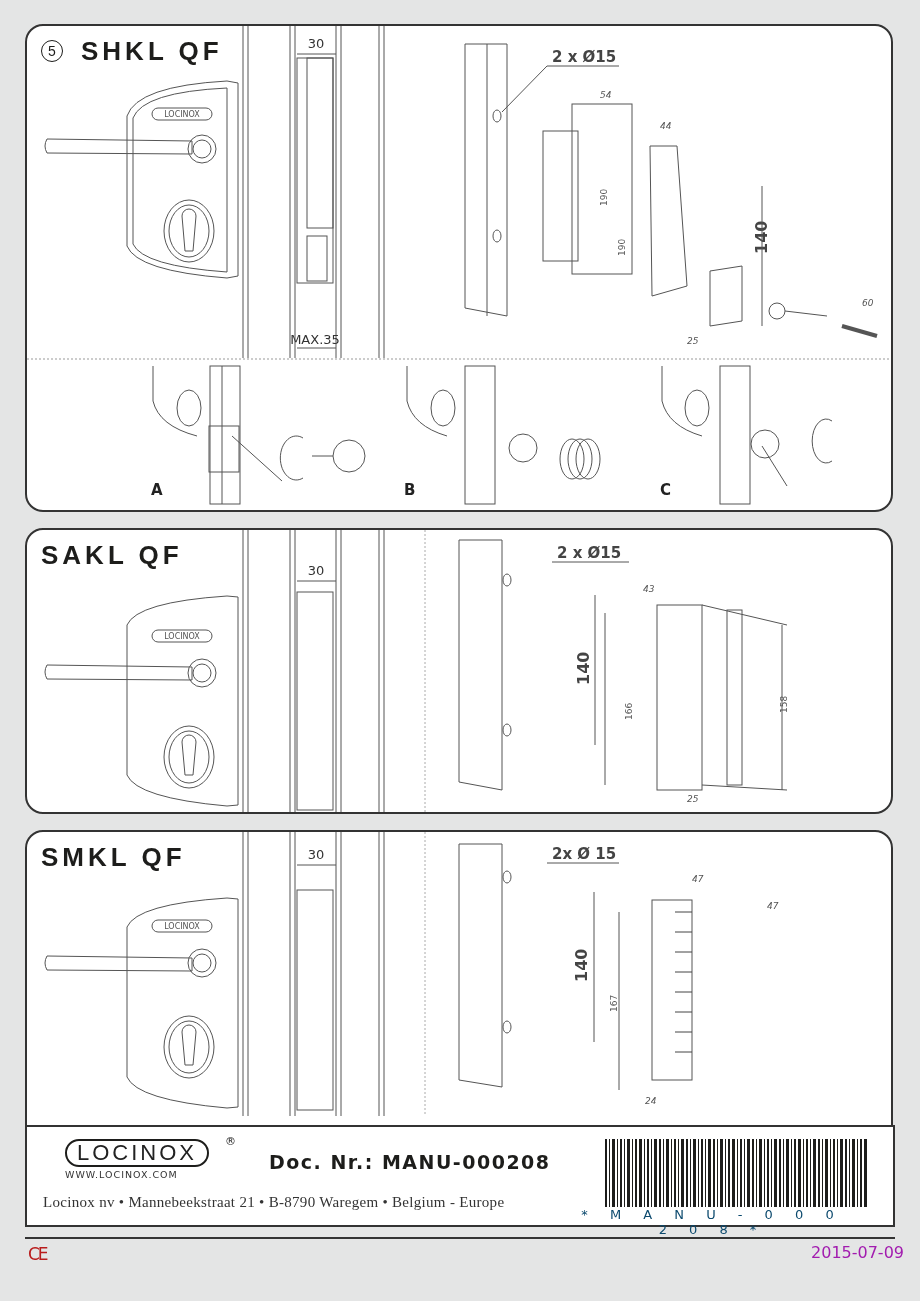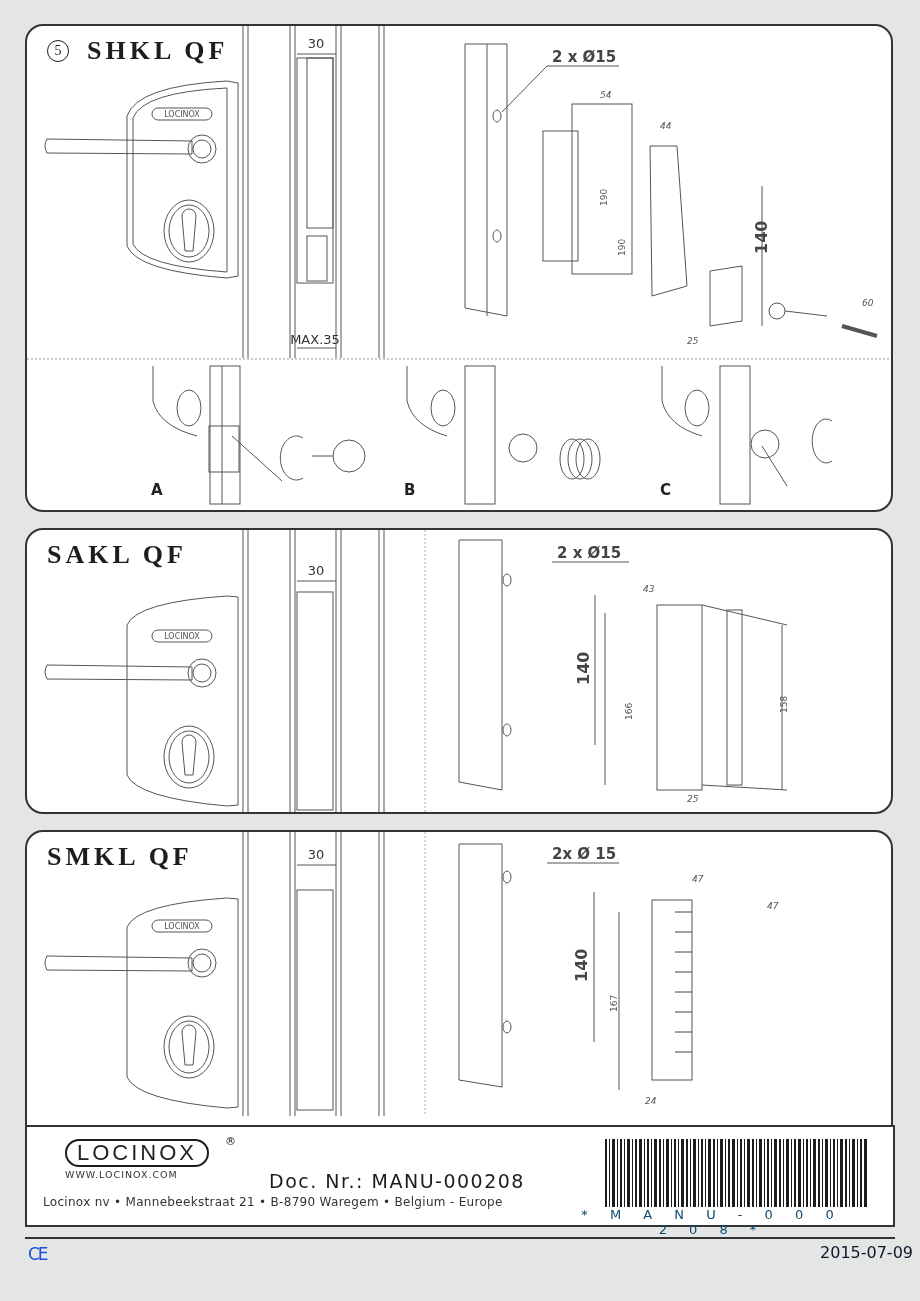--- a/index.html
+++ b/index.html
@@ -1,32 +1,32 @@
 <!DOCTYPE html>
 <html><head>
 <meta charset="utf-8">
 <style>
   * { box-sizing: border-box; margin: 0; padding: 0; }
   body { width: 920px; height: 1301px; background: #e4e5e5; font-family: "DejaVu Sans", sans-serif; position: relative; overflow: hidden; color: #222; }
   .panel { position: absolute; left: 25px; width: 868px; background: #fff; border: 2px solid #333; border-radius: 18px; overflow: hidden; }
-  .title { position: absolute; left: 14px; top: 10px; font-family: Liberation Serif, serif; font-weight: bold; font-size: 26px; letter-spacing: 4px; color: #1d1d1b; margin-left: 6px; }
+  .title { position: absolute; left: 14px; top: 10px; font-family: Liberation Sans, sans-serif; font-weight: bold; font-size: 26px; letter-spacing: 4px; color: #1d1d1b; }
   .step { display:inline-block; width:22px; height:22px; border:1.5px solid #1d1d1b; border-radius:50%; font-size:14px; line-height:20px; text-align:center; letter-spacing:0; font-weight:normal; margin-right:18px; vertical-align: 4px; }
   svg text { font-family: "DejaVu Sans", sans-serif; }
   .footer-box { position: absolute; left: 25px; top: 1125px; width: 870px; height: 102px; background: #fff; border: 2px solid #333; }
   .logo { position:absolute; left: 38px; top: 12px; }
   .logo-oval { border: 2.5px solid #1d1d1b; border-radius: 14px; padding: 0 10px; font-size: 22px; letter-spacing: 3px; font-family: "Liberation Sans", sans-serif; line-height: 24px; display:inline-block; }
   .reg { position:absolute; left: 160px; top: -4px; font-size: 11px; }
   .www { font-size: 9.5px; letter-spacing: 1px; margin-top: 2px; margin-left: 0; color:#333; }
-  .docnr { position:absolute; left: 242px; top: 43px; font-weight: normal; font-size: 19px; letter-spacing: 1.5px; color:#1d1d1b; }
-  .addr { position:absolute; left: 16px; top: 68px; font-size: 12px; line-height: 14px; color:#333; letter-spacing: 0.3px; }
+  .docnr { position:absolute; left: 242px; top: 24px; font-weight: bold; font-size: 19px; letter-spacing: 1.5px; color:#1d1d1b; }
+  .addr { position:absolute; left: 16px; top: 68px; font-size: 15px; line-height: 14px; color:#333; letter-spacing: 0.3px; font-family: Liberation Serif, serif; }
   .barcode { position:absolute; left: 578px; top: 12px; width: 262px; height: 68px; }
   .barcode-text { position:absolute; left: 580px; top: 81px; width: 262px; font-size: 13px; letter-spacing: 9px; color:#0c4a6e; text-align:center; }
   .rule { position:absolute; left: 25px; top: 1237px; width: 870px; height: 2px; background: #333; }
-  .ce { position:absolute; left: 28px; top: 1244px; font-size: 17px; color:#1d4ed8; letter-spacing:-2px; }
-  .date { position:absolute; right: 7px; top: 1243px; font-size: 16px; color:#0f172a; }
+  .ce { position:absolute; left: 28px; top: 1244px; font-size: 17px; color:#b91c1c; letter-spacing:-2px; }
+  .date { position:absolute; right: 16px; top: 1243px; font-size: 16px; color:#a21caf; }
 </style>
 </head>
 <body>
 
 <div class="panel" style="top:24px;height:488px;">
   <div class="title">
     <span class="step">5</span><span>SHKL QF</span>
   </div>
   <svg width="868" height="488" style="position:absolute;left:0;top:0" fill="none" stroke="#555" stroke-width="1">
 

